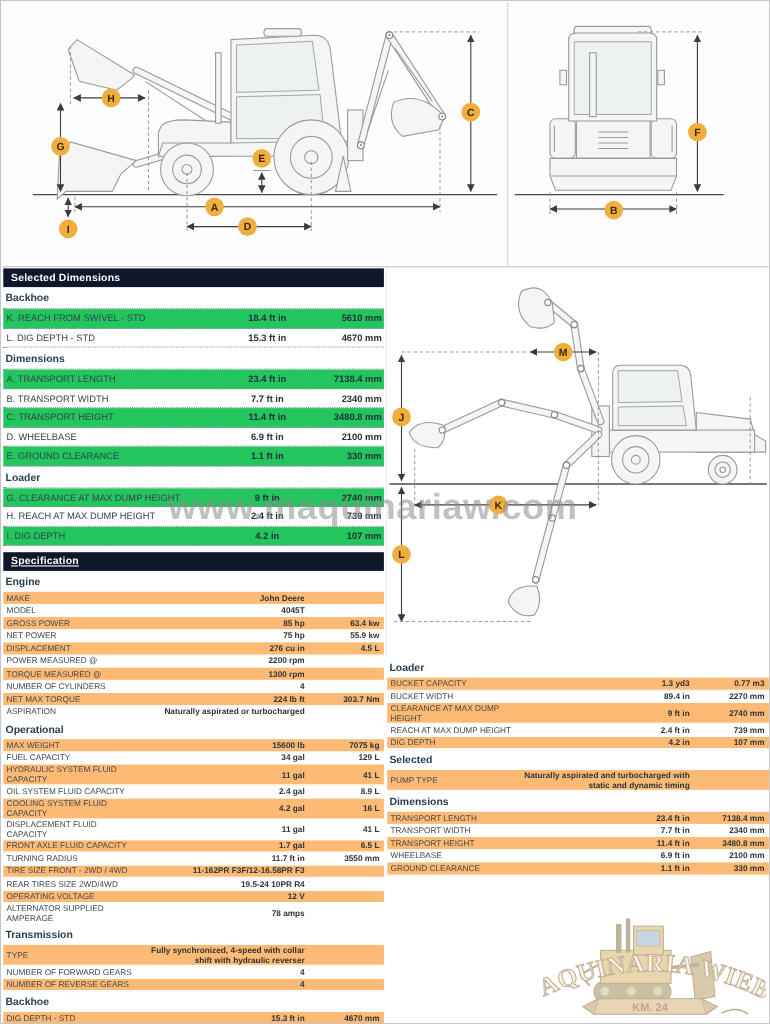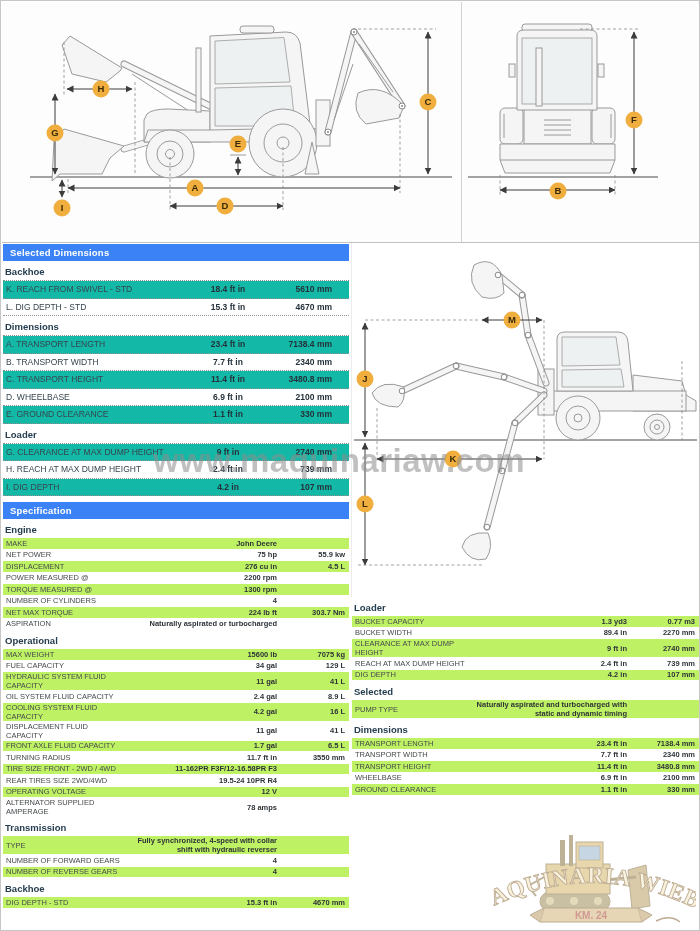--- a/index.html
+++ b/index.html
@@ -10,36 +10,36 @@
   #drawings{position:absolute;left:1px;top:1px;width:697px;height:240px;display:flex;
             border-bottom:1px solid #c2c2c2;background:#fdfdfd;}
   #panel-side{width:459px;border-right:1px solid #d2d2d2;}
   #panel-front{flex:1;}
 
   
   #left-col{position:absolute;left:2px;top:243px;width:346px;}
   #range-panel{position:absolute;left:350px;top:242px;width:348px;height:354px;border-left:1px solid #ececec;}
   #right-col{position:absolute;left:351px;top:596px;width:347px;}
 
-  .bar{background:#3b82f6;color:#fff;font-weight:bold;font-size:9.5px;height:17px;line-height:17px;
+  .bar{background:#0f172a;color:#fff;font-weight:bold;font-size:9.5px;height:17px;line-height:17px;
        padding-left:7px;letter-spacing:.2px;}
-  .bar.spec{margin-top:6px;}
+  .bar.spec{margin-top:6px;text-decoration:underline;}
   .group-heading{font-weight:bold;font-size:9.5px;color:#253d4e;padding:5px 0 3px 2px;}
 
   .dim-rows{border-top:1px dotted #8f8f8f;}
   .dim-row{display:flex;align-items:center;height:16.5px;border-bottom:1px dotted #8f8f8f;
            font-size:8.5px;color:#36454f;background:#fff;}
-  .dim-row.cream{background:#14b8a6;}
+  .dim-row.cream{background:#22c55e;}
   .c-label{flex:1;padding-left:3px;}
   .c-imp{width:88px;text-align:center;font-weight:bold;color:#24313a;}
-  .c-met{width:60px;text-align:right;padding-right:17px;font-weight:bold;color:#24313a;}
+  .c-met{width:60px;text-align:right;padding-right:2px;font-weight:bold;color:#24313a;}
 
   .spec-row{display:flex;align-items:center;font-size:7.5px;line-height:9px;color:#45494c;
             border-bottom:1px solid #fff;min-height:10.5px;background:#fff;}
-  .spec-row.gray{background:#bef264;}
+  .spec-row.gray{background:#fdba74;}
   .s-label{width:118px;padding-left:3px;box-sizing:border-box;}
   .s-val{flex:1;font-weight:bold;color:#2e3338;padding-right:4px;text-align:right;}
   .s-met{width:64px;text-align:right;padding-right:4px;font-weight:bold;color:#2e3338;}
 
   #watermark{position:absolute;left:152px;top:441px;z-index:9;font-size:33px;font-weight:bold;
              color:#8e8e8e;opacity:.55;letter-spacing:.5px;white-space:nowrap;pointer-events:none;}
 
   #logo{position:absolute;left:487px;top:817px;}
 
   
@@ -369,20 +369,30 @@
     <div class="bar spec">Specification</div>
     <div id="spec-left-groups">
         <div class="group-heading">Engine</div>
         <div class="spec-rows">
           <div class="spec-row gray">
             <span class="s-label">MAKE</span>
             <span class="s-val">John Deere</span>
             <span class="s-met"></span>
           </div>
           <div class="spec-row">
+            <span class="s-label">MODEL</span>
+            <span class="s-val">4045T</span>
+            <span class="s-met"></span>
+          </div>
+          <div class="spec-row gray">
+            <span class="s-label">GROSS POWER</span>
+            <span class="s-val">85 hp</span>
+            <span class="s-met">63.4 kw</span>
+          </div>
+          <div class="spec-row">
             <span class="s-label">NET POWER</span>
             <span class="s-val">75 hp</span>
             <span class="s-met">55.9 kw</span>
           </div>
           <div class="spec-row gray">
             <span class="s-label">DISPLACEMENT</span>
             <span class="s-val">276 cu in</span>
             <span class="s-met">4.5 L</span>
           </div>
           <div class="spec-row">

